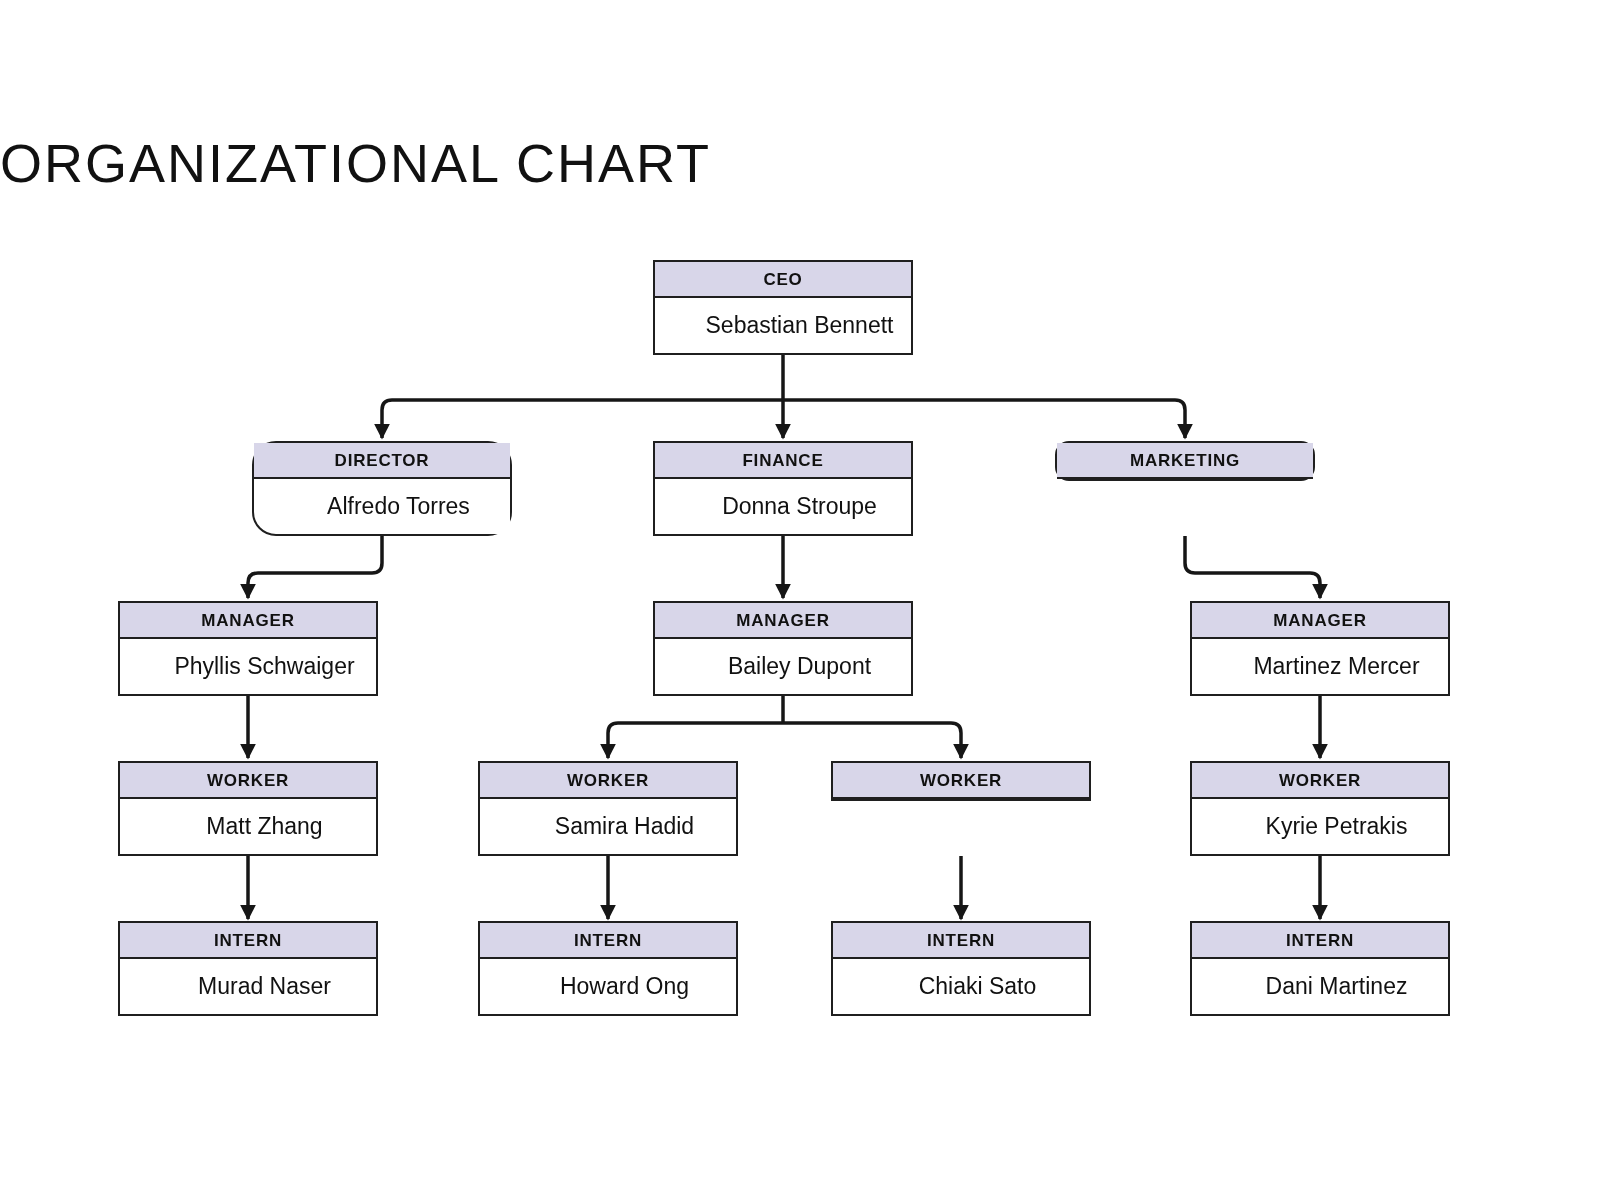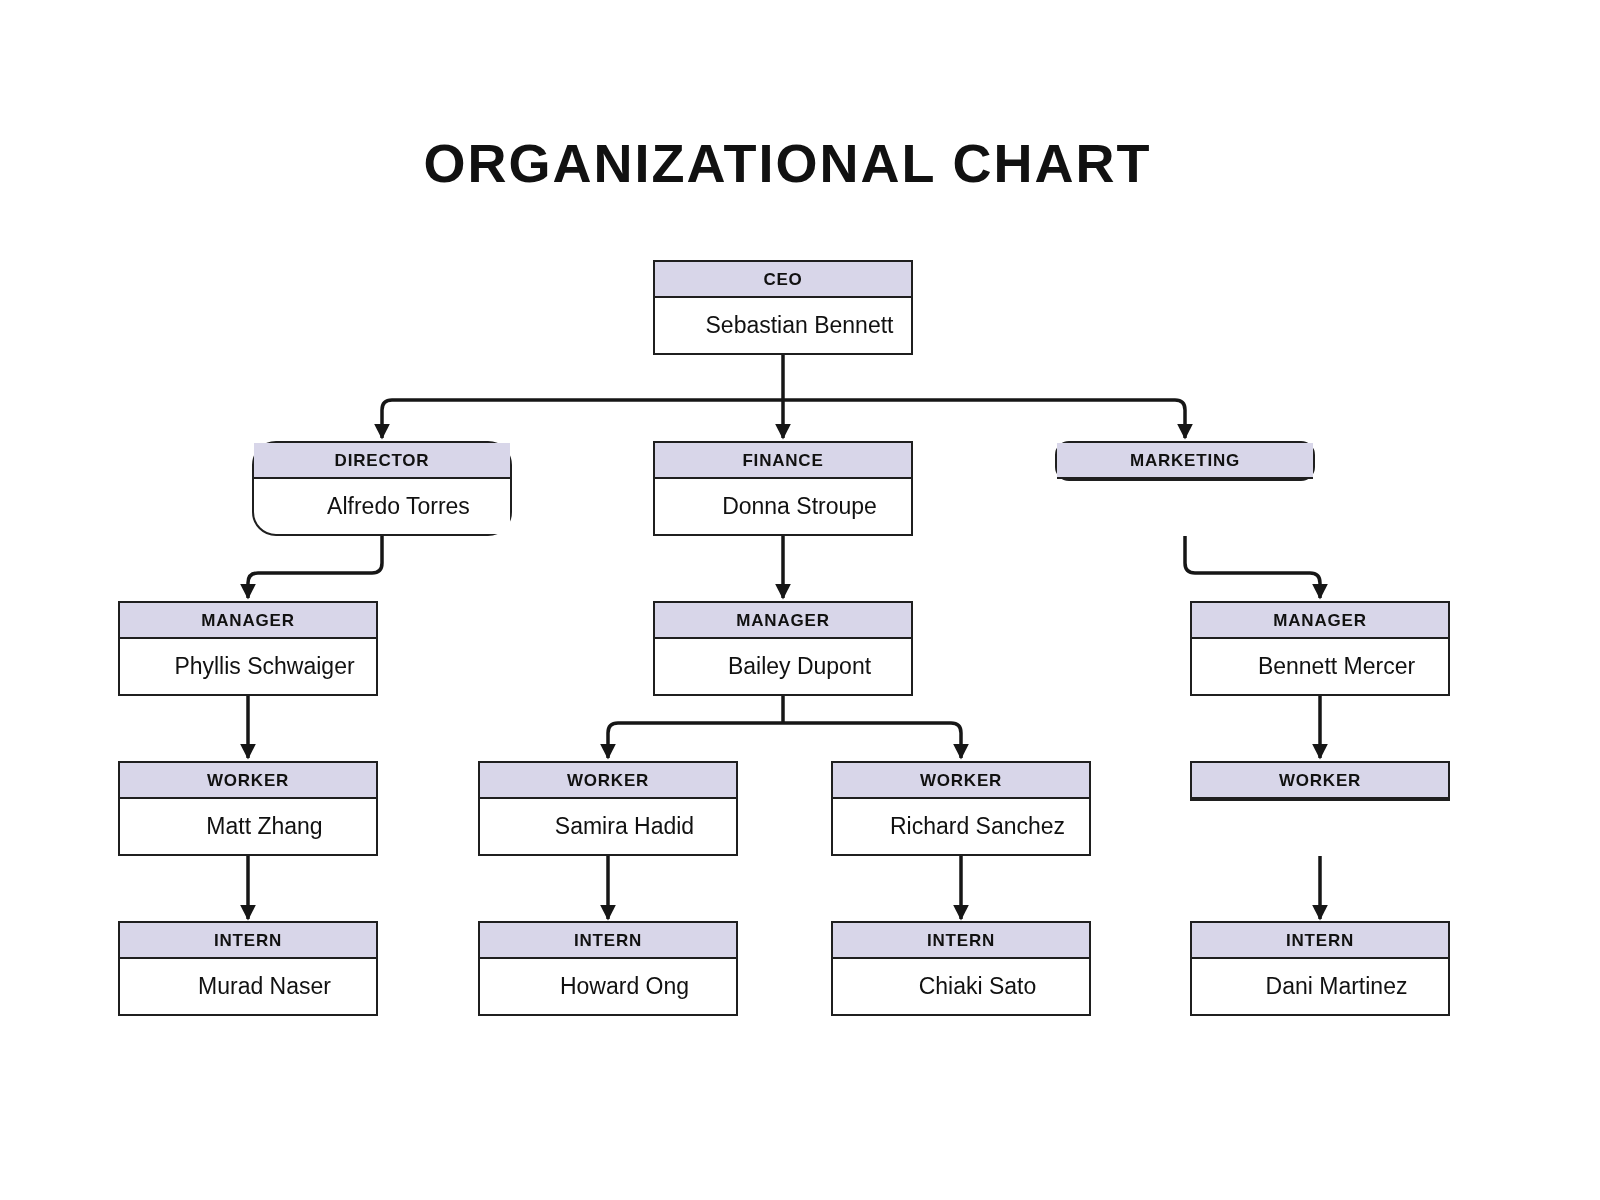--- a/index.html
+++ b/index.html
@@ -18,23 +18,22 @@
     width: 1600px;
     height: 1200px;
     background: var(--page-bg);
     overflow: hidden;
   }
   .chart-title {
     position: absolute;
     top: 132px;
     left: 0;
     width: 1575px;
-    text-align: center;
     font-size: 54px;
-    font-weight: 700;
+    font-weight: 400;
     letter-spacing: 2px;
     color: var(--text);
   }
   svg.connectors {
     position: absolute;
     top: 0; left: 0;
     width: 1600px;
     height: 1200px;
   }
   svg.connectors path.edge {
@@ -121,37 +120,37 @@
   <div class="node" style="left:118px; top:601px;">
     <div class="role">MANAGER</div>
     <div class="name">Phyllis Schwaiger</div>
   </div>
   <div class="node" style="left:653px; top:601px;">
     <div class="role">MANAGER</div>
     <div class="name">Bailey Dupont</div>
   </div>
   <div class="node" style="left:1190px; top:601px;">
     <div class="role">MANAGER</div>
-    <div class="name">Bennett Mercer</div>
+    <div class="name">Martinez Mercer</div>
   </div>
 
   <div class="node" style="left:118px; top:761px;">
     <div class="role">WORKER</div>
     <div class="name">Matt Zhang</div>
   </div>
   <div class="node" style="left:478px; top:761px;">
     <div class="role">WORKER</div>
     <div class="name">Samira Hadid</div>
   </div>
   <div class="node" style="left:831px; top:761px;">
     <div class="role">WORKER</div>
-    <div class="name">Richard Sanchez</div>
   </div>
   <div class="node" style="left:1190px; top:761px;">
     <div class="role">WORKER</div>
+    <div class="name">Kyrie Petrakis</div>
   </div>
 
   <div class="node" style="left:118px; top:921px;">
     <div class="role">INTERN</div>
     <div class="name">Murad Naser</div>
   </div>
   <div class="node" style="left:478px; top:921px;">
     <div class="role">INTERN</div>
     <div class="name">Howard Ong</div>
   </div>

